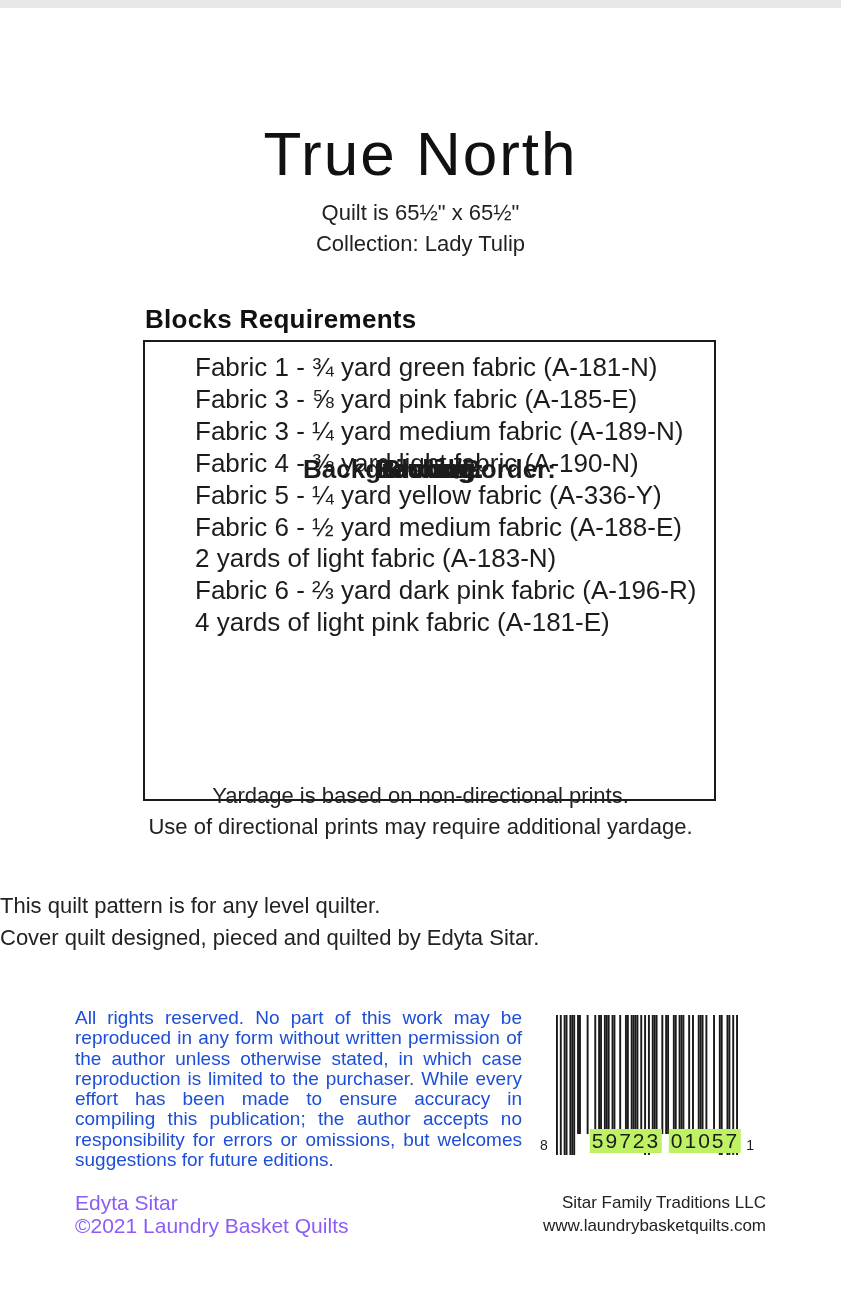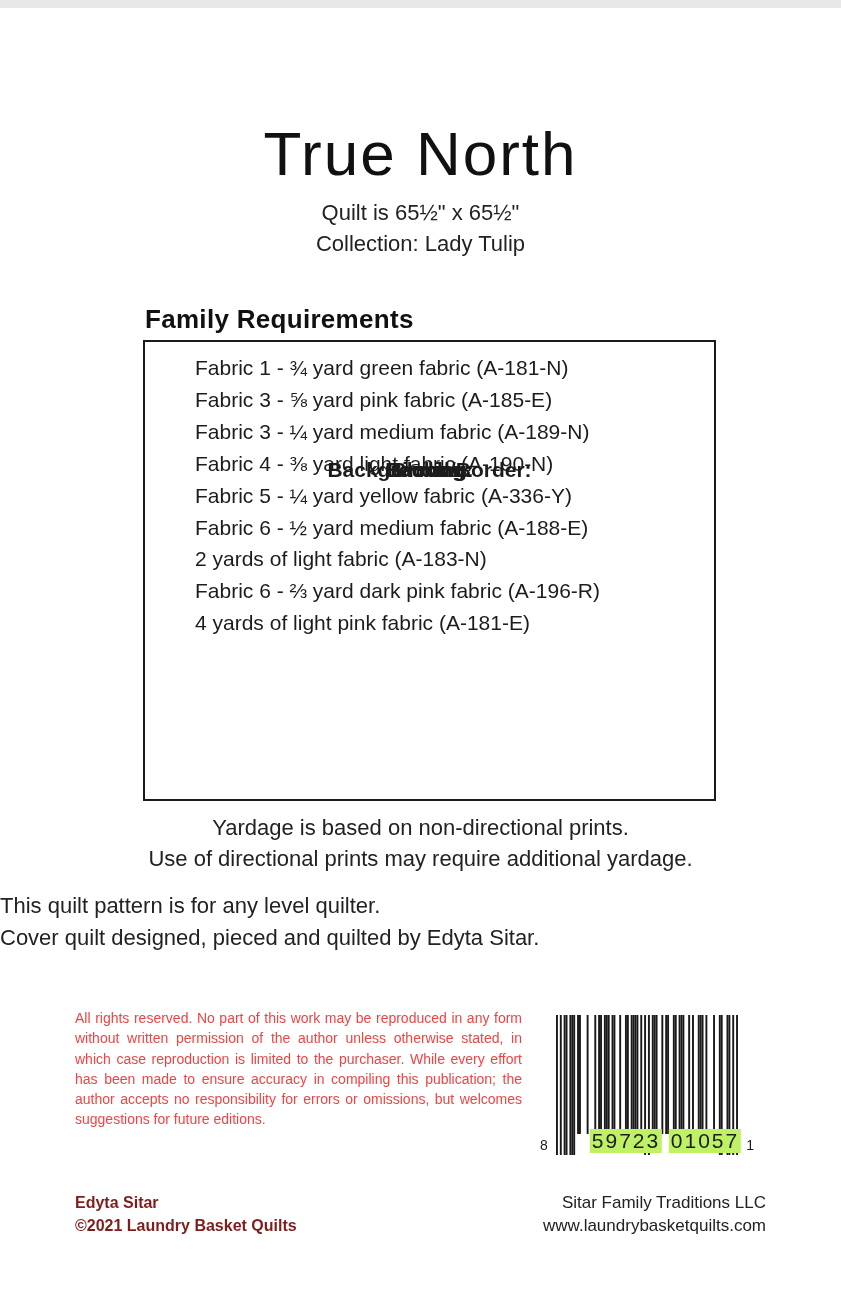--- a/index.html
+++ b/index.html
@@ -59,35 +59,35 @@
     position: absolute;
     top: 332px;
     left: 143px;
     width: 553px;
     height: 447px;
     border: 2px solid #1a1a1a;
     box-sizing: content-box;
     padding: 10px 0 0 16px;
   }
   .fr-row {
-    font-size: 21px;
+    font-size: 26px;
     line-height: 31.9px;
     white-space: nowrap;
   }
   .fr-row.header {
     font-weight: bold;
   }
   .fr-row.item {
     padding-left: 34px;
   }
 
   
   .note-block-1 {
     position: absolute;
-    top: 804px;
+    top: 772px;
     left: 0;
     width: 100%;
     text-align: center;
     font-size: 22px;
     line-height: 31px;
     color: #222;
   }
   .note-block-2 {
     position: absolute;
     top: 882px;
@@ -98,24 +98,24 @@
     line-height: 32px;
     color: #222;
   }
 
   
   .legal {
     position: absolute;
     top: 1000px;
     left: 75px;
     width: 447px;
-    font-size: 14px;
+    font-size: 19px;
     line-height: 20.3px;
     text-align: justify;
-    color: #ef4444;
+    color: #1d4ed8;
   }
   .barcode {
     position: absolute;
     top: 1003px;
     left: 540px;
     width: 214px;
     height: 152px;
   }
   .barcode svg {
     position: absolute;
@@ -145,24 +145,23 @@
     white-space: nowrap;
   }
   .bc-group-1 { left: 86px; }
   .bc-group-2 { left: 165px; }
 
   
   .footer-left {
     position: absolute;
     top: 1183px;
     left: 75px;
-    font-size: 16px;
+    font-size: 21px;
     line-height: 23px;
-    color: #7f1d1d;
-    font-weight: bold;
+    color: #8b5cf6;
   }
   .footer-right {
     position: absolute;
     top: 1183px;
     right: 75px;
     text-align: right;
     font-size: 17px;
     line-height: 23px;
     color: #222;
   }
@@ -171,21 +170,21 @@
 <body>
 
 <div class="page">
 
   <div class="header">
     <div class="title">True North</div>
     <div class="subtitle">Quilt is 65½" x 65½"</div>
     <div class="subtitle2">Collection: Lady Tulip</div>
   </div>
 
-  <div class="section-heading">Family Requirements</div>
+  <div class="section-heading">Blocks Requirements</div>
 
   <div class="fabric-box">
     <div id="fabric-list">
         <div class="fr-row header">Blocks:</div>
         <div class="fr-row item">Fabric 1 - ¾ yard green fabric (A-181-N)</div>
         <div class="fr-row item">Fabric 3 - ⅝ yard pink fabric (A-185-E)</div>
         <div class="fr-row item">Fabric 3 - ¼ yard medium fabric (A-189-N)</div>
         <div class="fr-row item">Fabric 4 - ⅜ yard light fabric (A-190-N)</div>
         <div class="fr-row item">Fabric 5 - ¼ yard yellow fabric (A-336-Y)</div>
         <div class="fr-row item">Fabric 6 - ½ yard medium fabric (A-188-E)</div>

